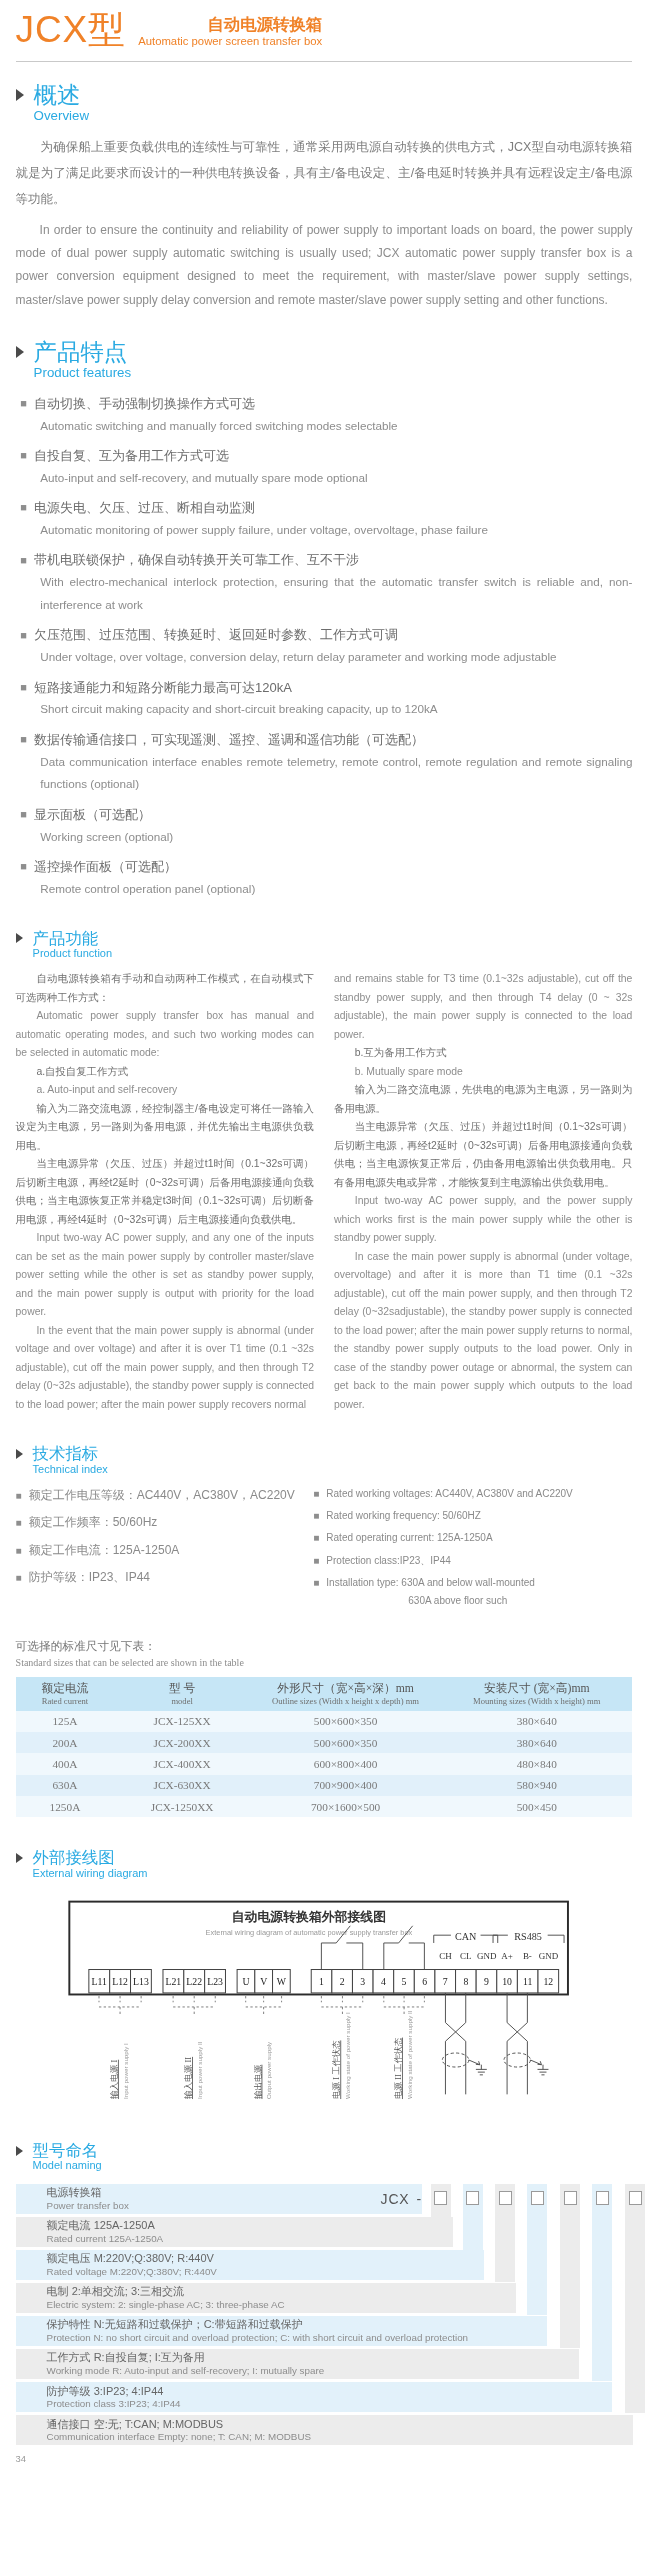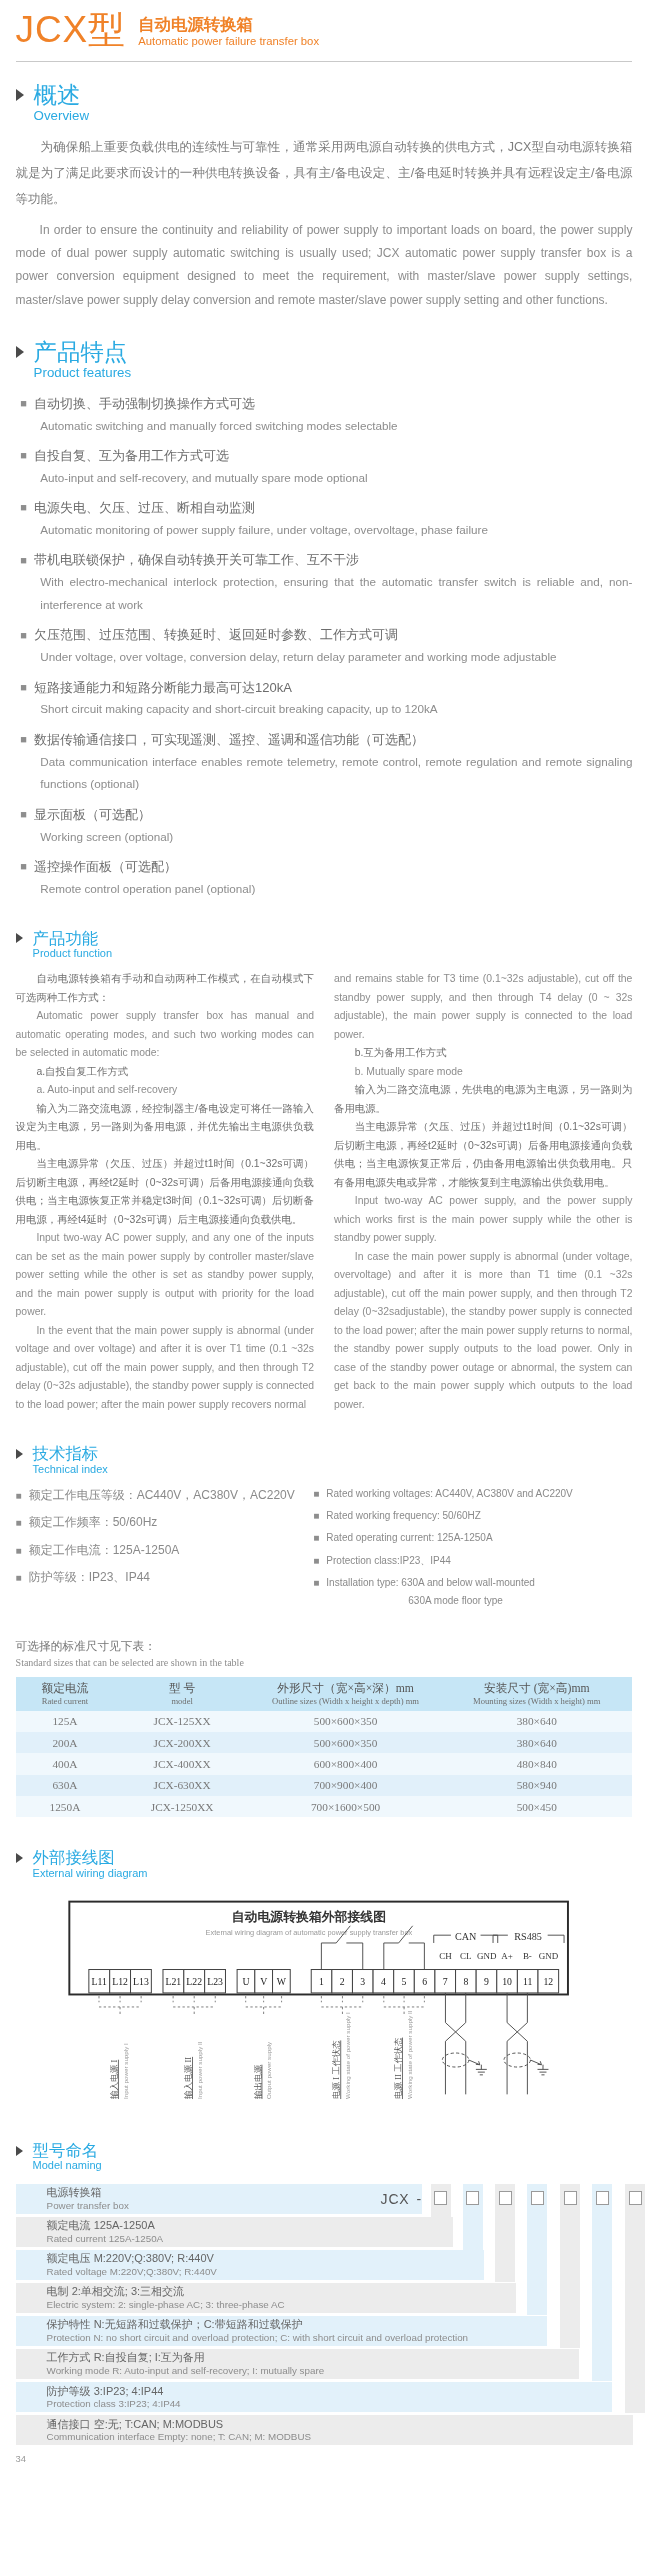--- a/index.html
+++ b/index.html
@@ -3,21 +3,21 @@
 <meta charset="utf-8">
 <style>
   html,body { margin:0; padding:0; background:#ffffff; }
   body { width:648px; font-family:"Liberation Sans", sans-serif; color:#808080; }
   .page { padding:7.8px 15.6px 4.7px; position:relative; }
 
   
   .hdr { display:flex; align-items:flex-start; gap:12.5px; padding-top:3.1px; }
   .hdr .model { color:#f08228; font-size:37px; line-height:1.05; font-weight:400; letter-spacing:0.8px; }
   .hdr .tblock { padding-top:3.1px; }
-  .hdr .t-zh { color:#f08228; font-size:16.4px; font-weight:bold; line-height:1.25; }
+  .hdr .t-zh { color:#f08228; font-size:16.4px; font-weight:bold; line-height:1.25;text-align:right; }
   .hdr .t-en { color:#f08228; font-size:11.3px; line-height:1.3; }
   .hdr-rule { border:none; border-top:0.8px solid #c9c9c9; margin:11px 0 0; }
 
   
   .sec-head { display:flex; gap:10px; align-items:flex-start; }
   .sec-head .tri { width:0; height:0; border-left:8.6px solid #4a4a4a;
                    border-top:6.2px solid transparent; border-bottom:6.2px solid transparent; margin-top:7px; flex:none; }
   .sec-head h2 { margin:0; color:#2aaae2; font-weight:500; font-size:23.4px; line-height:1.12; }
   .sec-head .sub { color:#2aaae2; font-size:13.3px; }
   .sec-head.small .tri { border-left-width:7px; border-top-width:5.5px; border-bottom-width:5.5px; margin-top:4.7px; }
@@ -99,21 +99,21 @@
 </style>
 </head>
 <body>
 
 <div class="page">
 
   <div class="hdr">
     <div class="model">JCX型</div>
     <div class="tblock">
       <div class="t-zh">自动电源转换箱</div>
-      <div class="t-en">Automatic power failure transfer box</div>
+      <div class="t-en">Automatic power screen transfer box</div>
     </div>
   </div>
   <hr class="hdr-rule">
 
   <section id="overview">
     <div class="sec-head">
       <span class="tri"></span>
       <div>
         <h2>概述</h2>
         <div class="sub">Overview</div>
@@ -215,21 +215,21 @@
           <div class="t-item">额定工作电压等级：AC440V，AC380V，AC220V</div>
           <div class="t-item">额定工作频率：50/60Hz</div>
           <div class="t-item">额定工作电流：125A-1250A</div>
           <div class="t-item">防护等级：IP23、IP44</div>
         </div>
       <div class="tc-right" id="tech-en">
           <div class="t-item">Rated working voltages: AC440V, AC380V and AC220V</div>
           <div class="t-item">Rated working frequency: 50/60HZ</div>
           <div class="t-item">Rated operating current: 125A-1250A</div>
           <div class="t-item">Protection class:IP23、IP44</div>
-          <div class="t-item">Installation type: 630A and below wall-mounted<div class="cont">630A mode floor  type</div></div>
+          <div class="t-item">Installation type: 630A and below wall-mounted<div class="cont">630A above floor  such</div></div>
         </div>
     </div>
   </section>
 
   <div class="table-block">
     <p class="tbl-intro-zh">可选择的标准尺寸见下表：</p>
     <p class="tbl-intro-en">Standard sizes that can be selected are shown in the table</p>
     <table class="sizes">
       <colgroup>
           <col style="width:16%">

